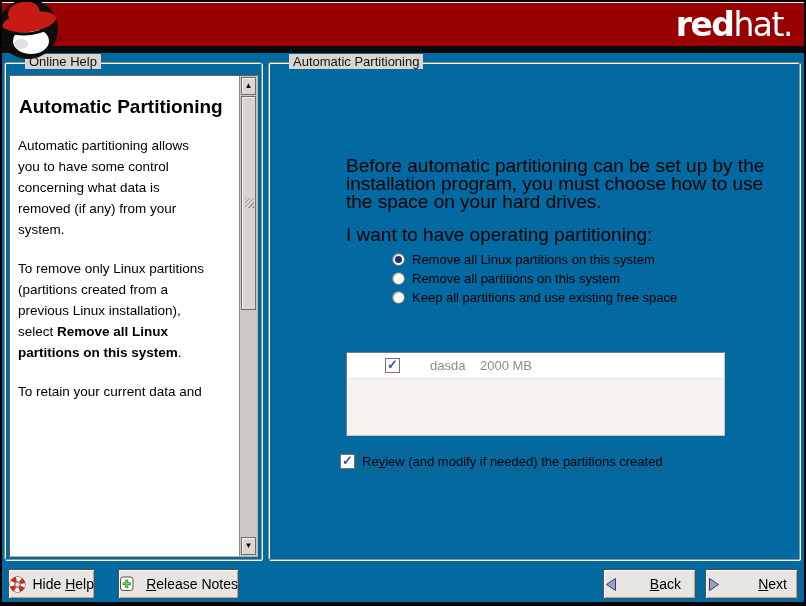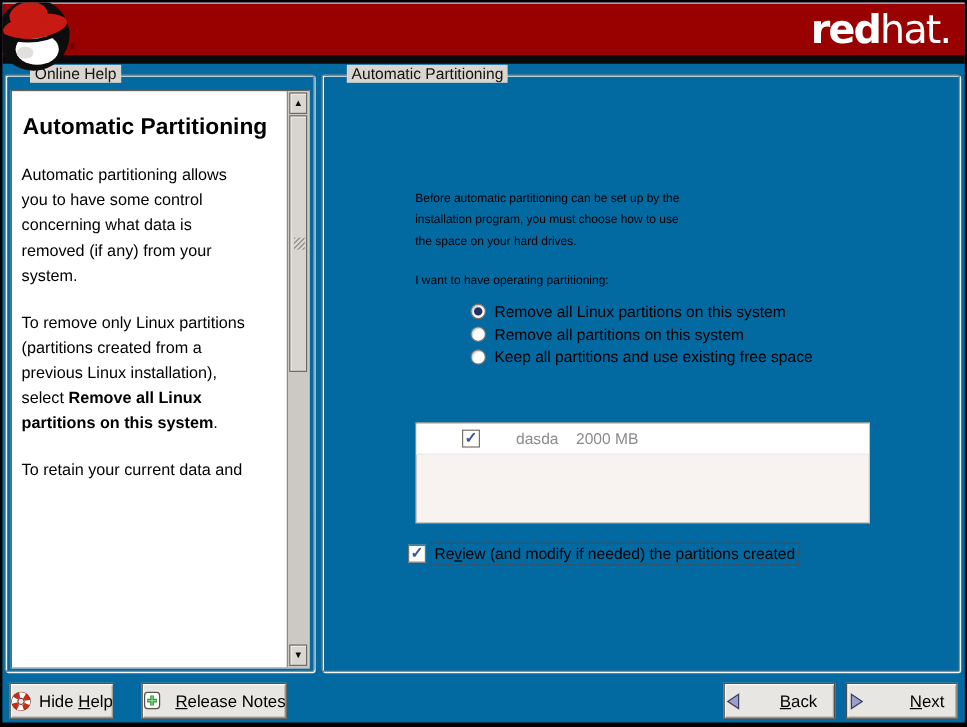--- a/index.html
+++ b/index.html
@@ -62,21 +62,21 @@
   #sb-thumb{
     position:absolute;left:1px;right:1px;top:20px;height:214px;
     background:#d8d5d0;border:1px solid #6f6b66;box-sizing:border-box;
     box-shadow:inset 1px 1px 0 #f6f4f1;
   }
   #sb-thumb::after{
     content:"";position:absolute;left:3px;top:50%;margin-top:-5px;width:9px;height:10px;
     background:repeating-linear-gradient(135deg,#9a968f 0 1px,transparent 1px 3px);
   }
   
-  .mtext{position:absolute;font-size:10px;line-height:18px;}
+  .mtext{position:absolute;font-size:19px;line-height:18px;}
   #intro{left:77px;top:94px;white-space:pre-line;}
   #radio-prompt{left:77px;top:163px;}
   #radio-group{position:absolute;left:123px;top:187px;}
   .radio-row{display:flex;align-items:center;height:19px;gap:7px;font-size:13px;}
   .radio{
     width:13px;height:13px;border-radius:50%;background:#fff;
     border:1px solid #76726c;box-sizing:border-box;position:relative;flex:none;
     box-shadow:inset 1px 1px 1px #cfccc7;
   }
   .radio.sel::after{

